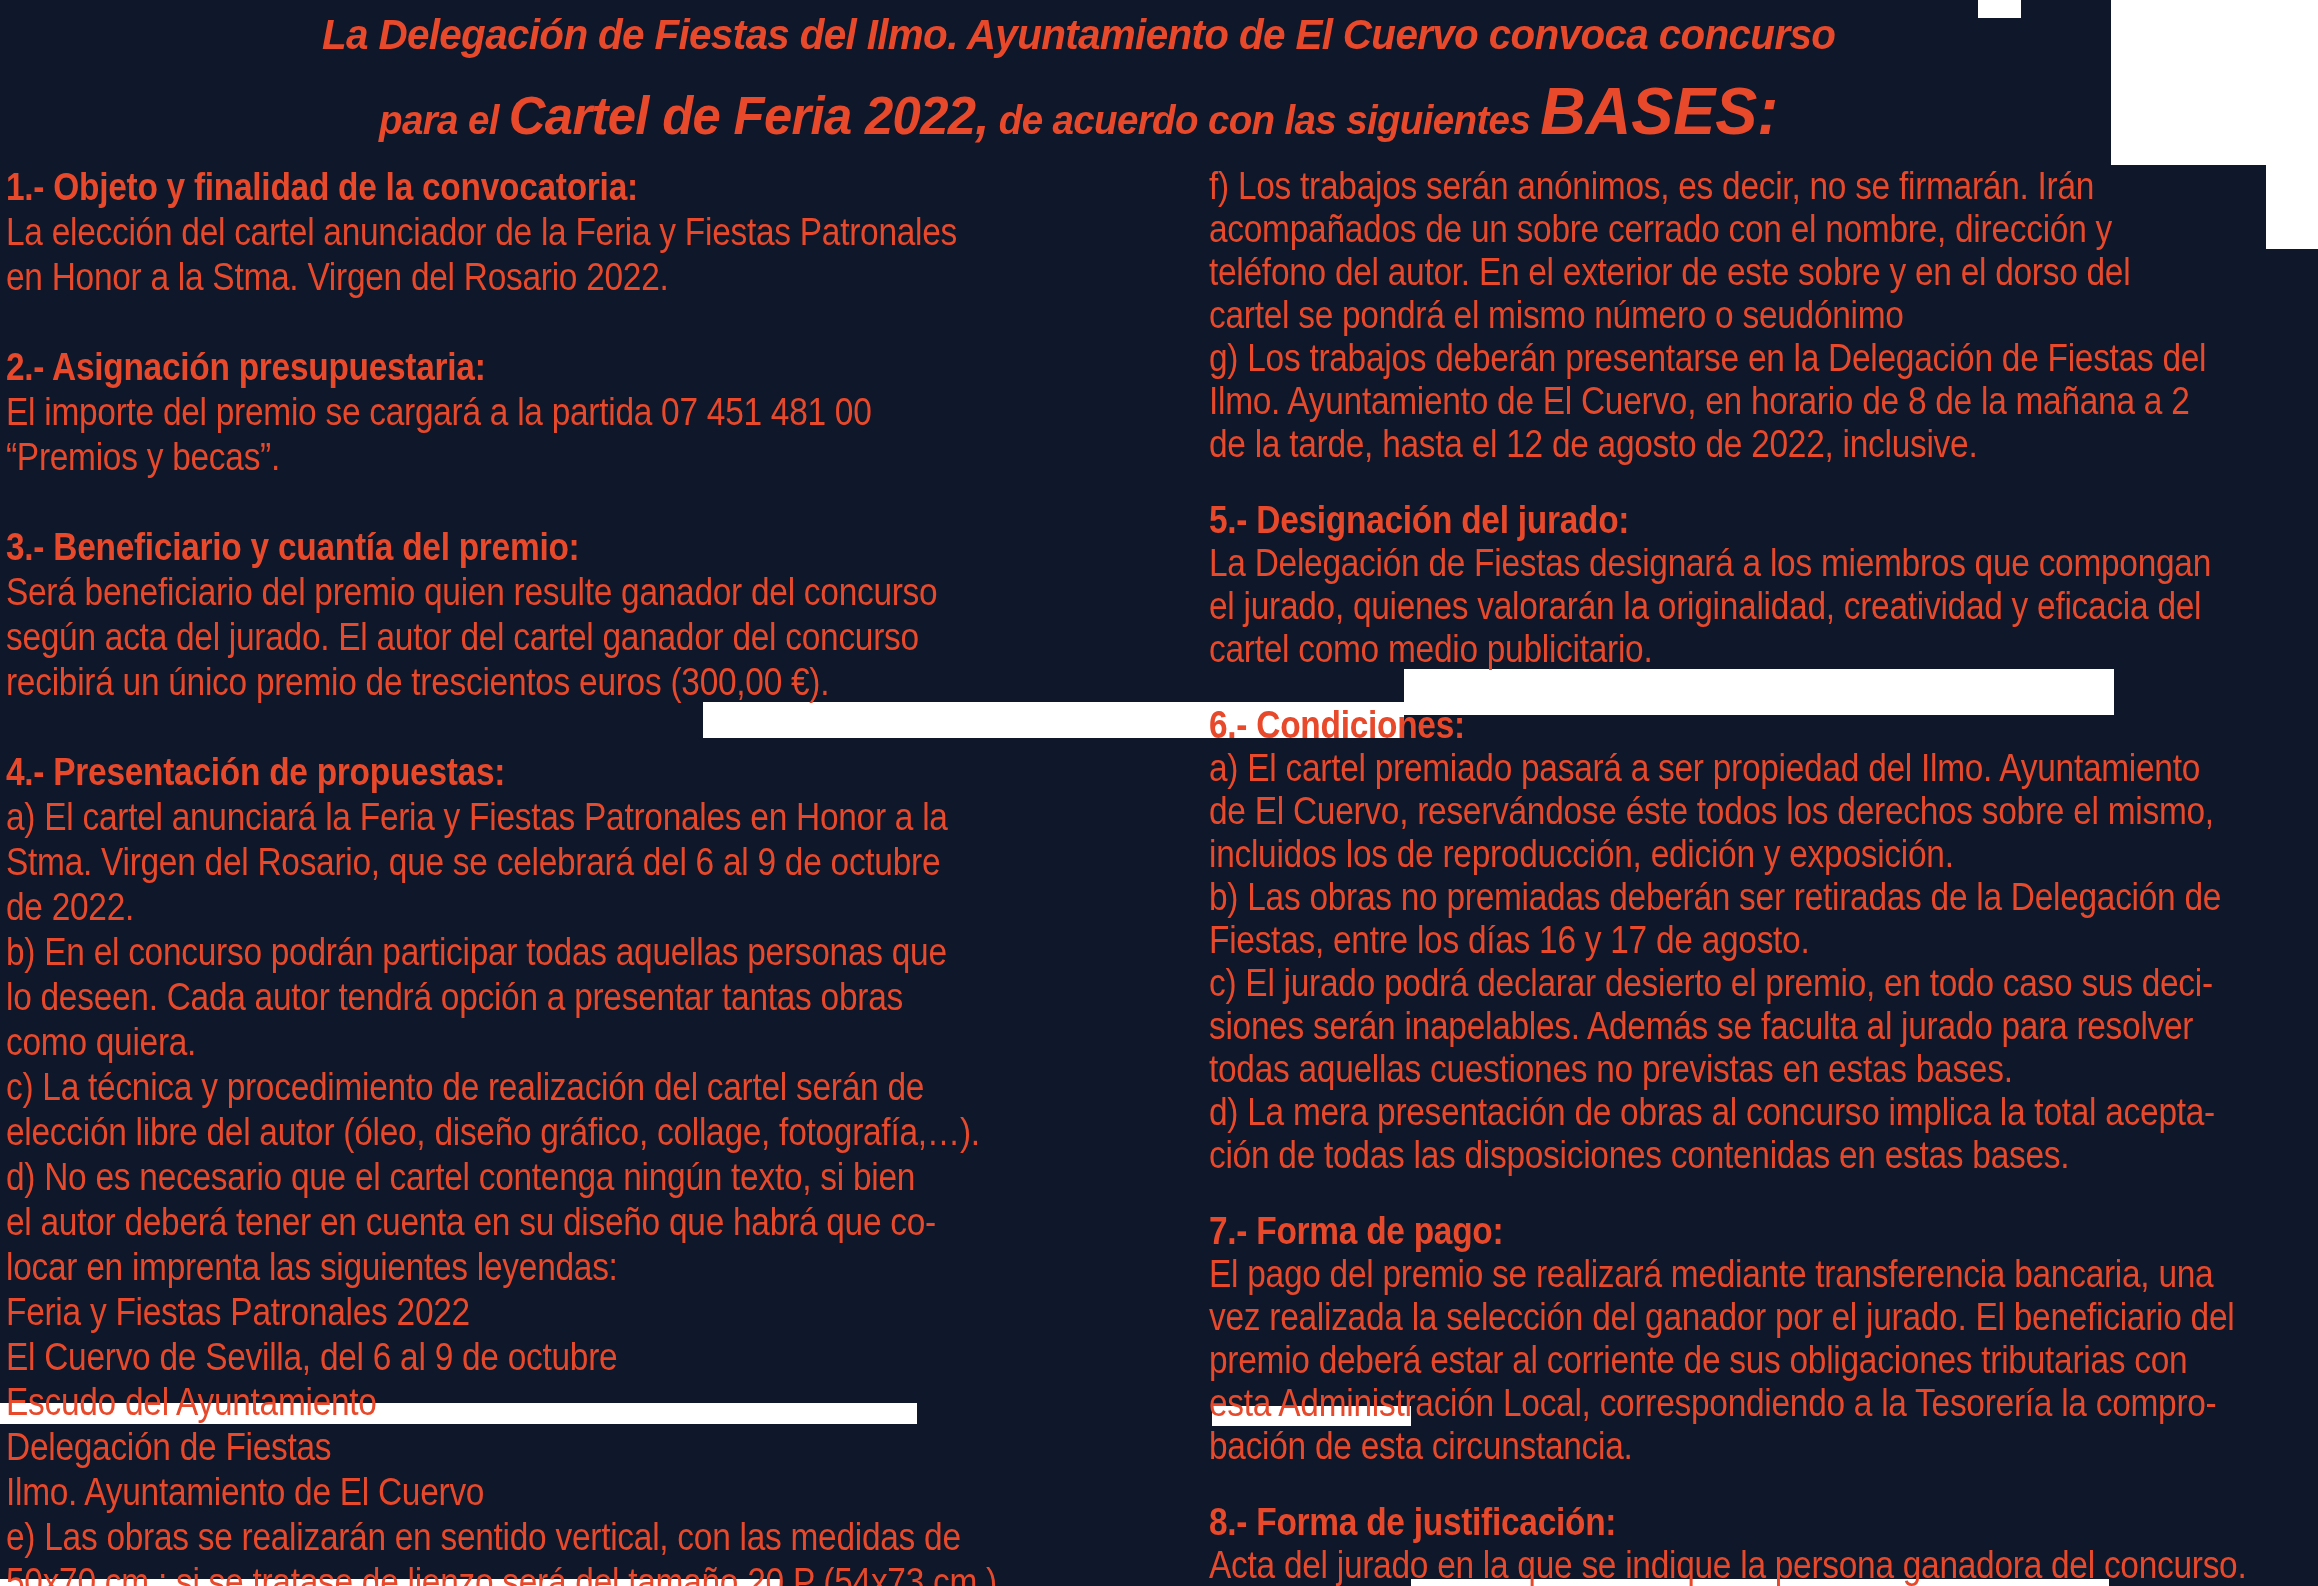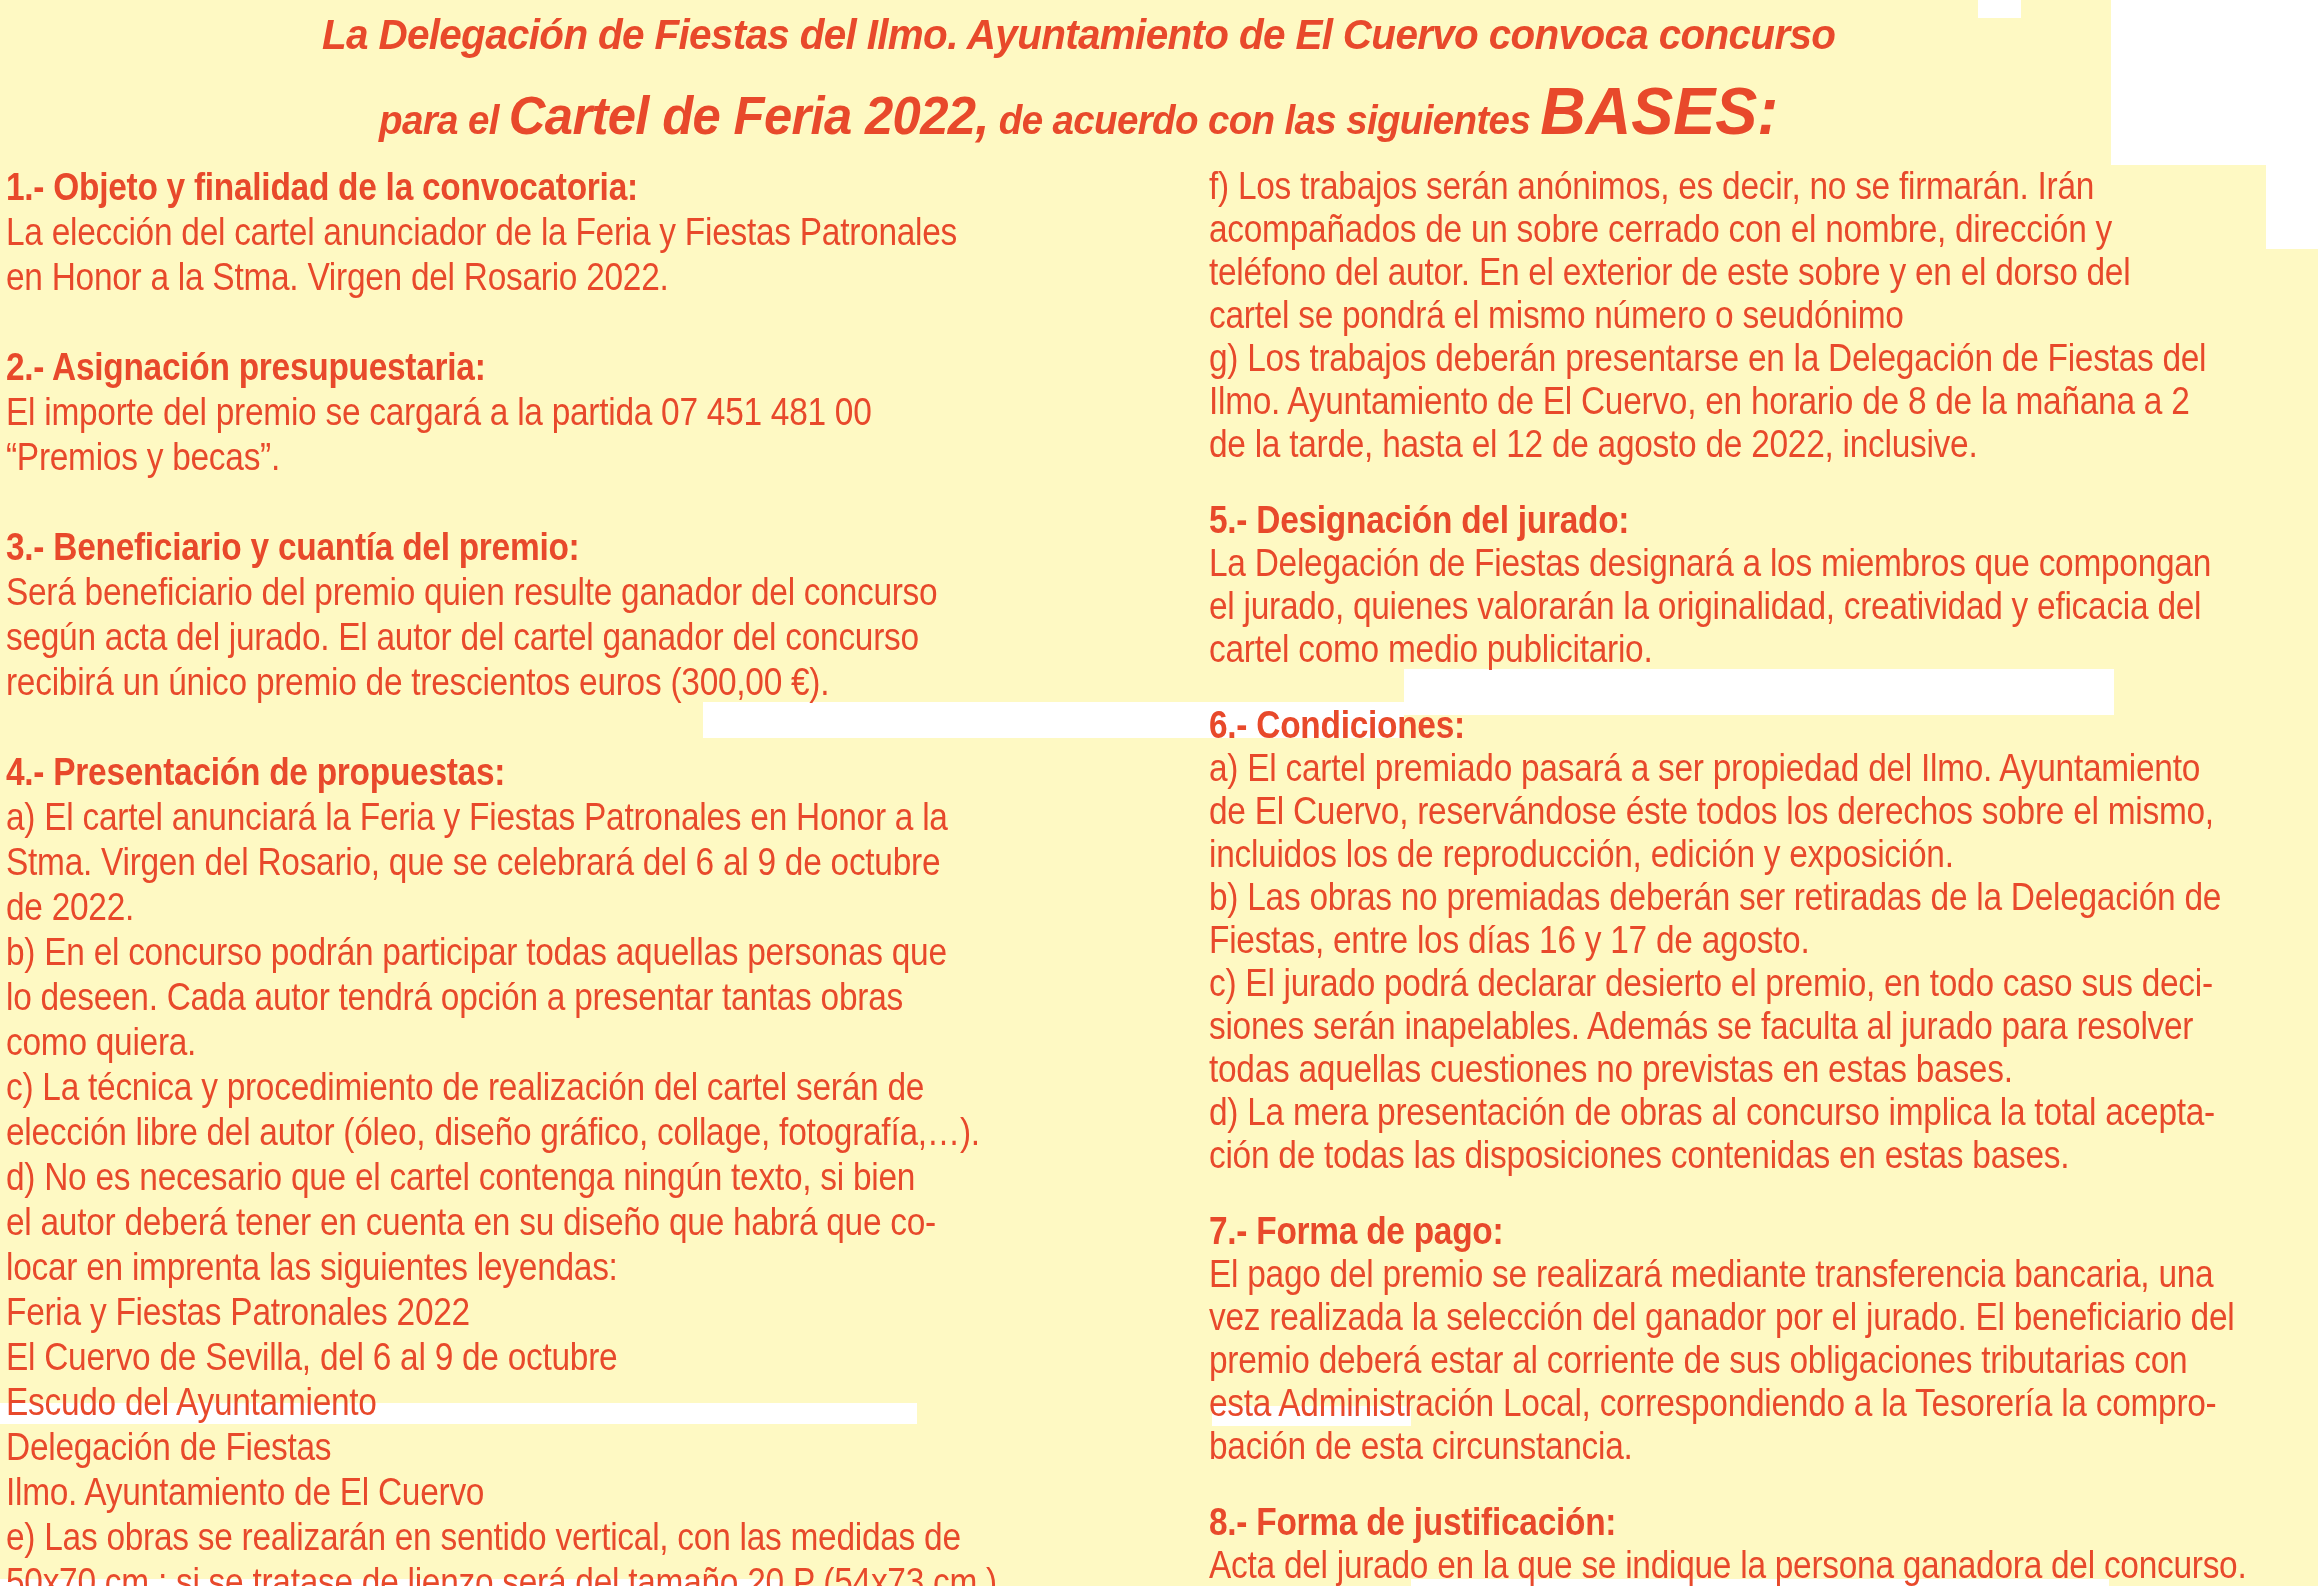--- a/index.html
+++ b/index.html
@@ -5,21 +5,21 @@
   html, body { margin: 0; padding: 0; }
   body {
     width: 2319px; height: 1586px;
     background: #ffffff;
     overflow: hidden;
     font-family: "Liberation Sans", "DejaVu Sans", sans-serif;
   }
   #canvas {
     position: absolute; left: 0; top: 0;
     width: 2319px; height: 1586px;
-    background: #fef9c3;
+    background: #0f172a;
   }
   .white-gap { position: absolute; background: #ffffff; }
 
   
   #title {
     position: absolute; left: 0; top: 0; width: 2295px;
     text-align: center;
     color: #e8492b;
     font-style: italic; font-weight: bold;
     transform: scaleX(0.94); transform-origin: 0 0;

